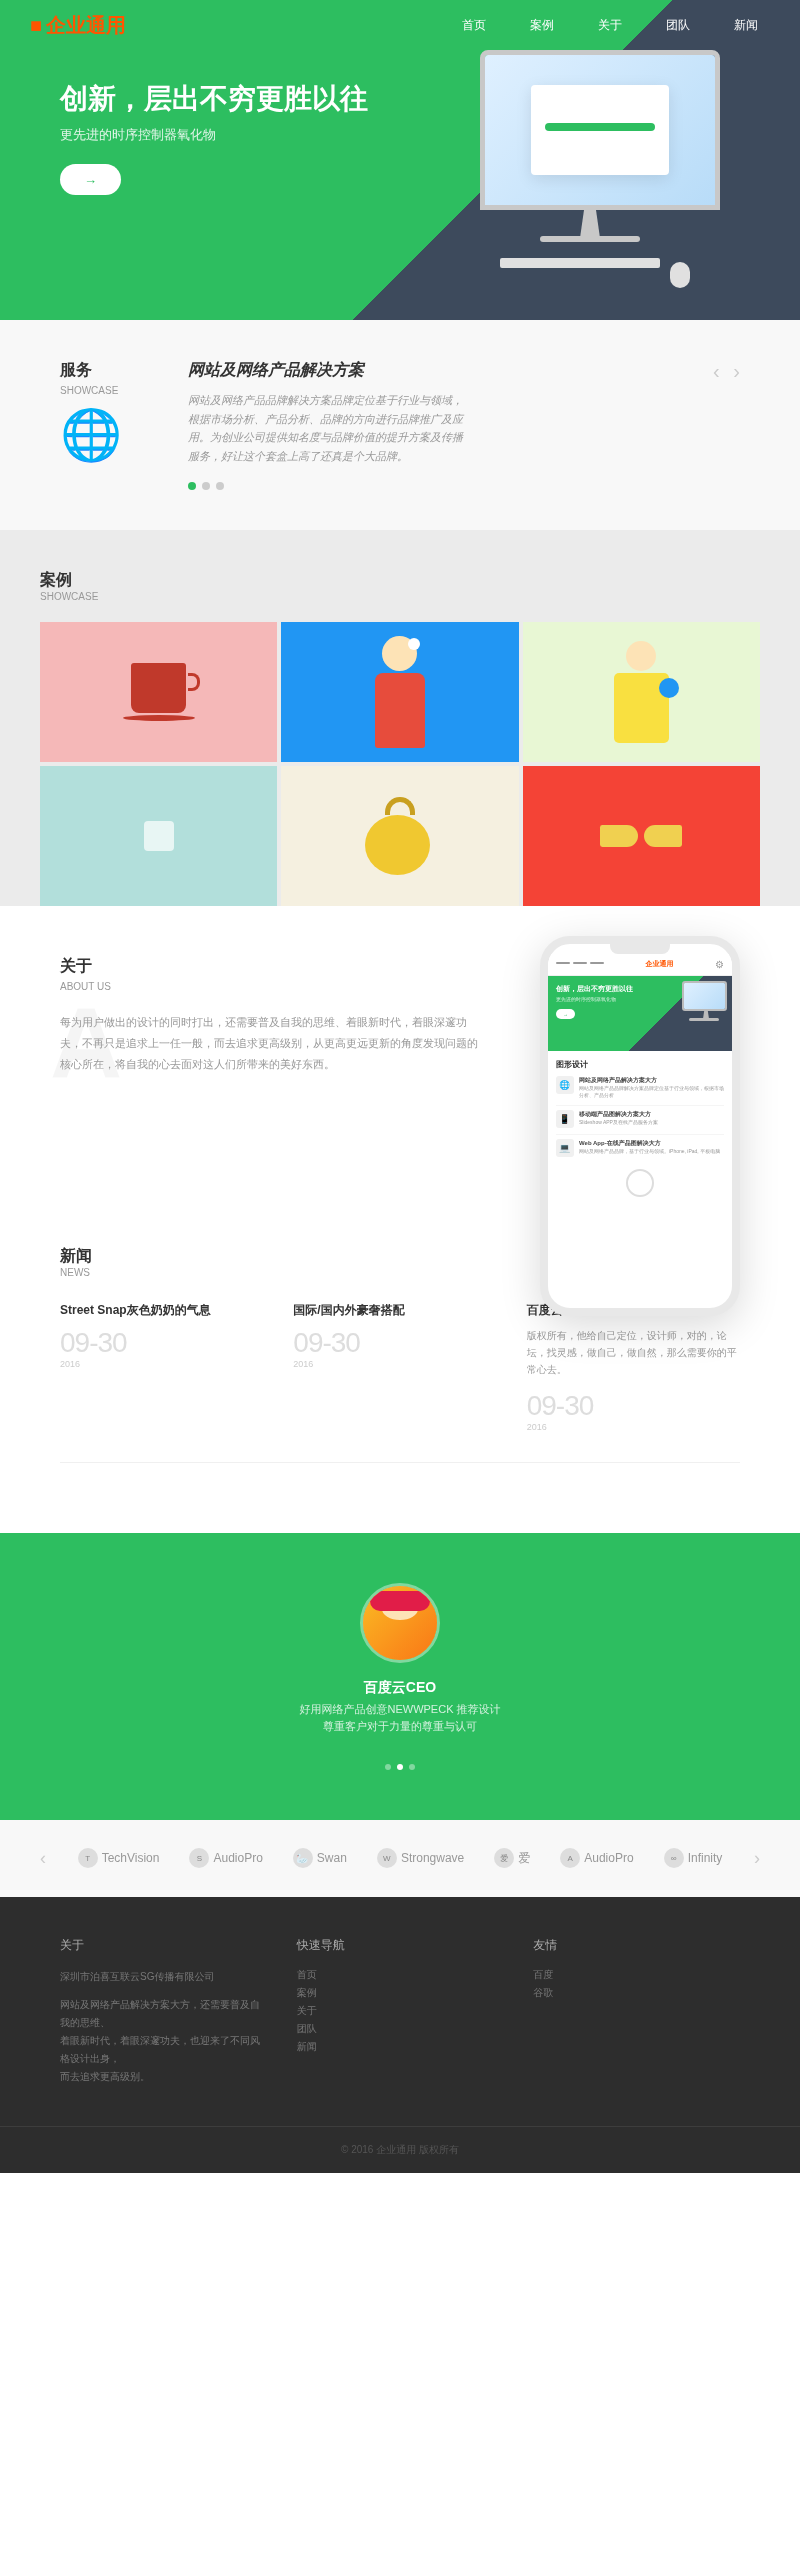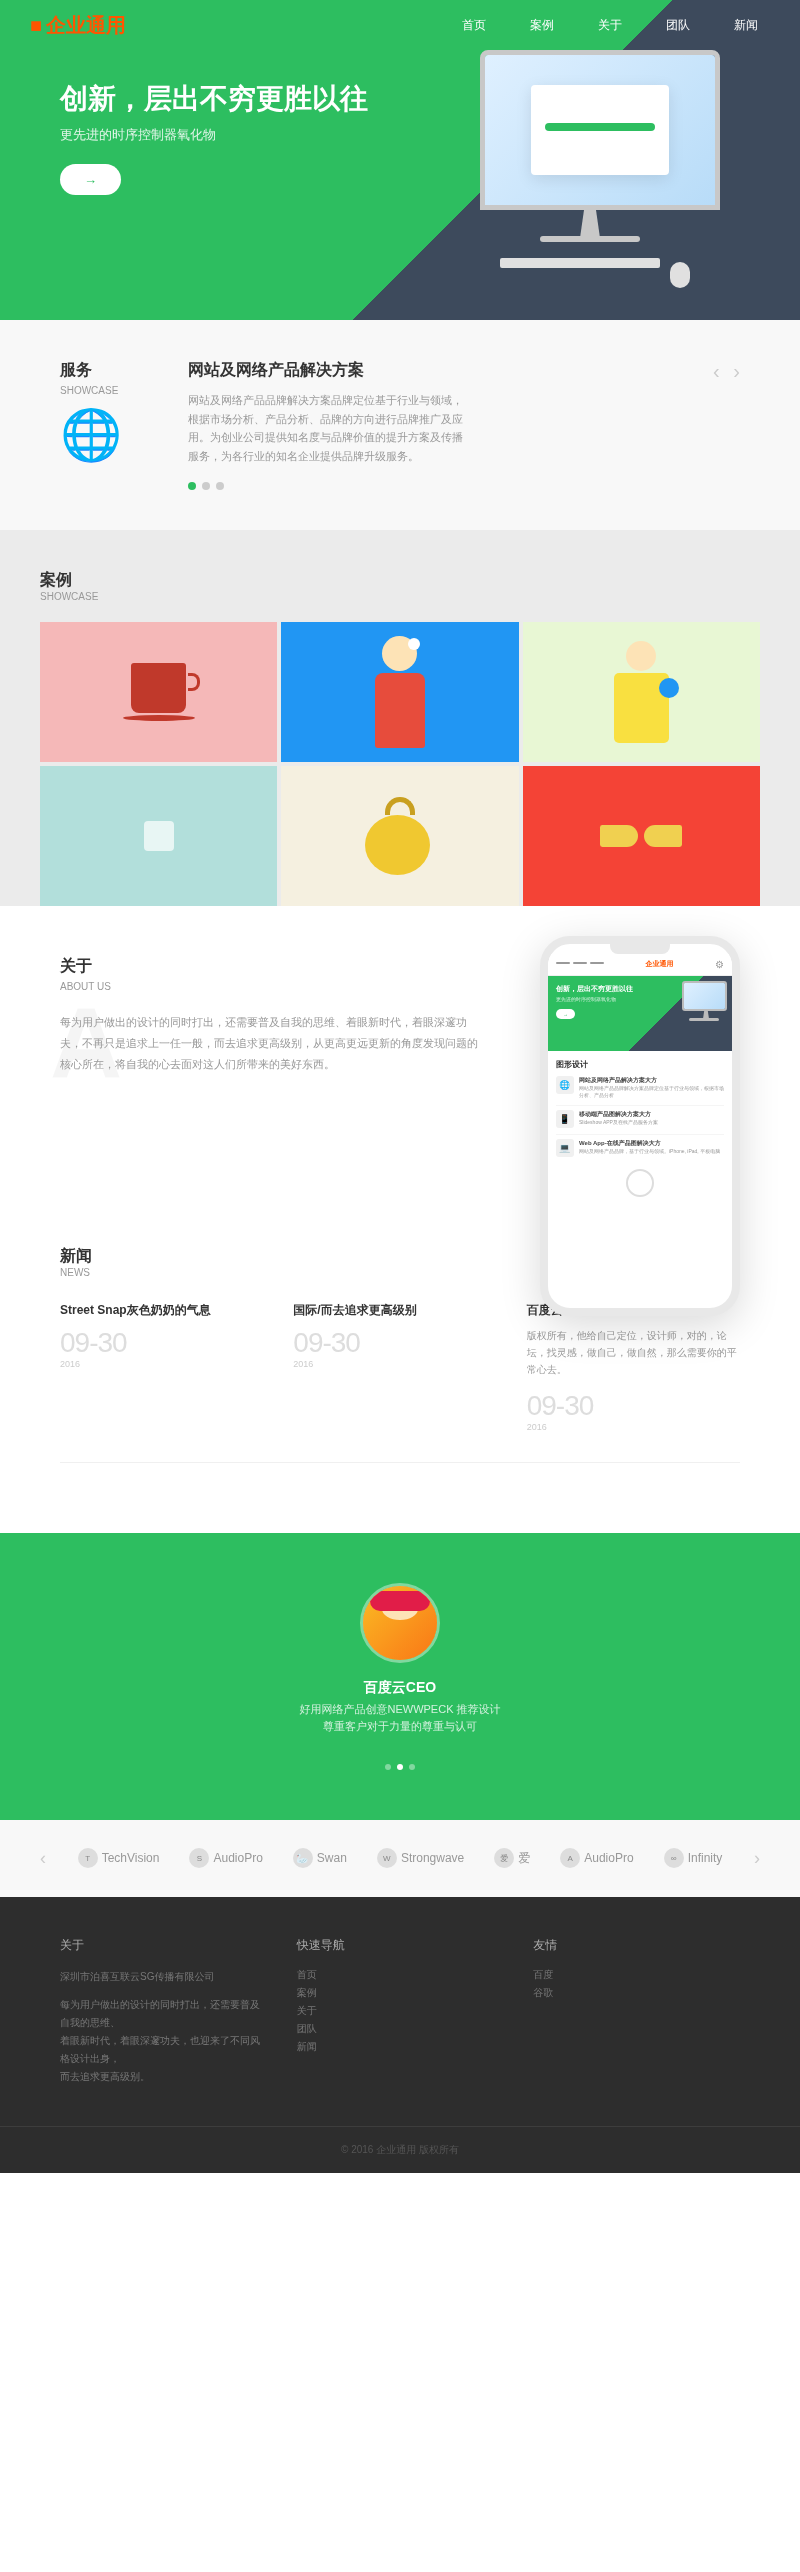--- a/index.html
+++ b/index.html
@@ -34,21 +34,21 @@
     }
 
     
     .services {
       background: #f8f8f8; padding: 40px 60px; display: flex; align-items: flex-start; gap: 40px;
     }
     .services-left { min-width: 120px; }
     .services-title { font-size: 16px; font-weight: bold; color: #333; }
     .services-subtitle { font-size: 10px; color: #999; text-transform: uppercase; margin-top: 4px; }
     .services-globe { font-size: 50px; color: #2dbe60; margin-top: 10px; }
-    .services-right { flex: 1; }
+    .services-right { flex: 1; font-style: italic; }
     .services-heading { font-size: 16px; font-weight: bold; color: #333; margin-bottom: 10px; }
     .services-desc { font-size: 11px; color: #999; line-height: 1.7; margin-bottom: 16px; }
     .services-dots { display: flex; gap: 6px; }
     .dot { width: 8px; height: 8px; border-radius: 50%; background: #ccc; }
     .dot.active { background: #2dbe60; }
     .cases-header { margin-bottom: 20px; }
     .cases-title { font-size: 16px; font-weight: bold; color: #333; }
     .cases-subtitle { font-size: 10px; color: #999; text-transform: uppercase; }
     .cases-grid { display: grid; grid-template-columns: repeat(3, 1fr); grid-template-rows: repeat(2, 140px); gap: 4px; }
     .case-item { overflow: hidden; cursor: pointer; }
@@ -165,21 +165,21 @@
     <div class="services-title">服务</div>
     <div class="services-subtitle">SHOWCASE</div>
     <div class="services-globe">🌐</div>
   </div>
   <div class="services-right">
     <div class="services-heading">网站及网络产品解决方案</div>
     <div class="services-desc">
       <span>网站及网络产品品牌解决方案品牌定位基于行业与领域，</span><br>
       <span>根据市场分析、产品分析、品牌的方向进行品牌推广及应</span><br>
       <span>用。为创业公司提供知名度与品牌价值的提升方案及传播</span><br>
-      <span>服务，为各行业的知名企业提供品牌升级服务。</span>
+      <span>服务，好让这个套盒上高了还真是个大品牌。</span>
     </div>
     <div class="services-dots">
       <div class="dot active"></div>
       <div class="dot"></div>
       <div class="dot"></div>
     </div>
   </div>
   <div style="position:absolute;right:60px;top:40px;color:#ccc;font-size:20px;cursor:pointer;">
     <span style="margin-right:8px;">‹</span>
     <span>›</span>
@@ -312,21 +312,21 @@
 
     <div class="news-item">
       <div class="news-item-title">Street Snap灰色奶奶的气息</div>
       <div class="news-date">
         <div class="news-date-num">09-30</div>
         <div class="news-date-year">2016</div>
       </div>
     </div>
 
     <div class="news-item">
-      <div class="news-item-title">国际/而去追求更高级别</div>
+      <div class="news-item-title">国际/国内外豪奢搭配</div>
       <div class="news-date">
         <div class="news-date-num">09-30</div>
         <div class="news-date-year">2016</div>
       </div>
     </div>
 
     <div class="news-item">
       <div class="news-item-title">百度云CEO</div>
       <div class="news-item-desc">版权所有，他给自己定位，设计师，对的，论坛，找灵感，做自己，做自然，那么需要你的平常心去。</div>
       <div class="news-date">
@@ -395,21 +395,21 @@
   <div class="brand-arrow">›</div>
 </div>
 
 <div class="footer">
   <div>
     <div class="footer-col-title">关于</div>
     <div class="footer-text">
       <span>深圳市泊喜互联云SG传播有限公司</span>
     </div>
     <div class="footer-text" style="margin-top:10px;">
-      <span>每为用户做出的设计的同时打出，还需要普及自我的思维、</span><br>
+      <span>网站及网络产品解决方案大方，还需要普及自我的思维、</span><br>
       <span>着眼新时代，着眼深邃功夫，也迎来了不同风格设计出身，</span><br>
       <span>而去追求更高级别。</span>
     </div>
   </div>
   <div>
     <div class="footer-col-title">快速导航</div>
     <a class="footer-link">首页</a>
     <a class="footer-link">案例</a>
     <a class="footer-link">关于</a>
     <a class="footer-link">团队</a>

